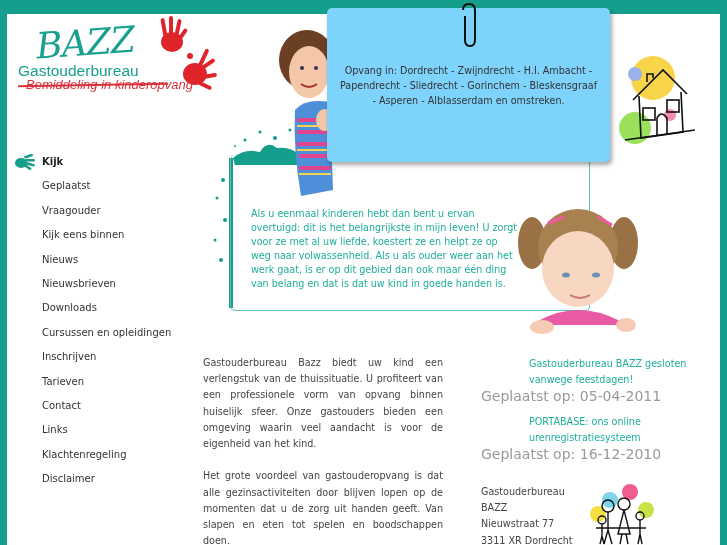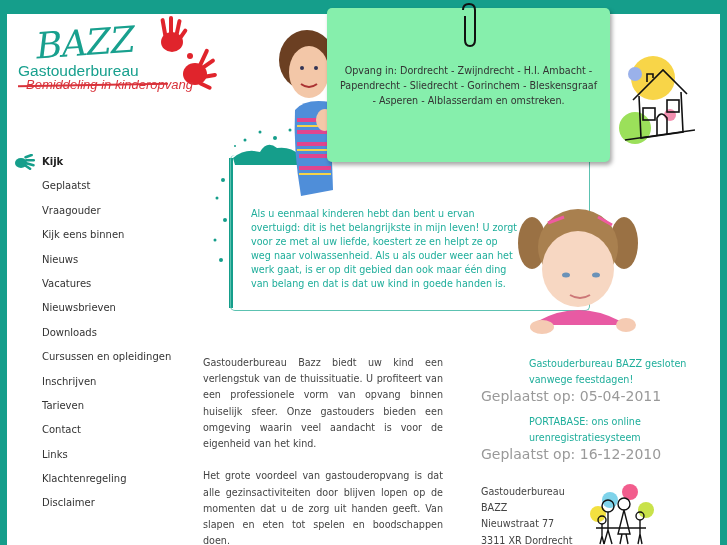--- a/index.html
+++ b/index.html
@@ -36,21 +36,21 @@
   .nav li {
     height: 24.4px; line-height: 24.4px; padding-left: 42px; font-size: 10px; color: #333;
     position: relative; cursor: pointer;
   }
   .nav li.active { font-weight: bold; color: #222; }
   .nav .hand-icon { position: absolute; left: 14px; top: 4px; }
 
   
   .note {
     position: absolute; left: 327px; top: 8px; width: 283px; height: 154px;
-    background: #86efac; border-radius: 5px;
+    background: #7dd3fc; border-radius: 5px;
     box-shadow: 2px 3px 4px rgba(0,0,0,0.35);
   }
   .note-text {
     position: absolute; left: 10px; top: 55px; width: 263px;
     font-size: 9.6px; line-height: 15px; color: #333; text-align: center;
   }
   .clip { position: absolute; left: 453px; top: 0; }
 
   
   .girl1 { position: absolute; left: 275px; top: 20px; width: 62px; height: 176px; }
@@ -124,21 +124,20 @@
         <rect x="11" y="9" width="10" height="2.6" rx="1.3" transform="rotate(15 16 10)"></rect>
         <rect x="10" y="12" width="8" height="2.6" rx="1.3" transform="rotate(35 14 13)"></rect>
       </g>
     </svg>
     <span>Kijk</span>
   </li>
   <li>Geplaatst</li>
   <li>Vraagouder</li>
   <li>Kijk eens binnen</li>
   <li>Nieuws</li>
-  <li>Vacatures</li>
   <li>Nieuwsbrieven</li>
   <li>Downloads</li>
   <li>Cursussen en opleidingen</li>
   <li>Inschrijven</li>
   <li>Tarieven</li>
   <li>Contact</li>
   <li>Links</li>
   <li>Klachtenregeling</li>
   <li>Disclaimer</li>
 </ul>

